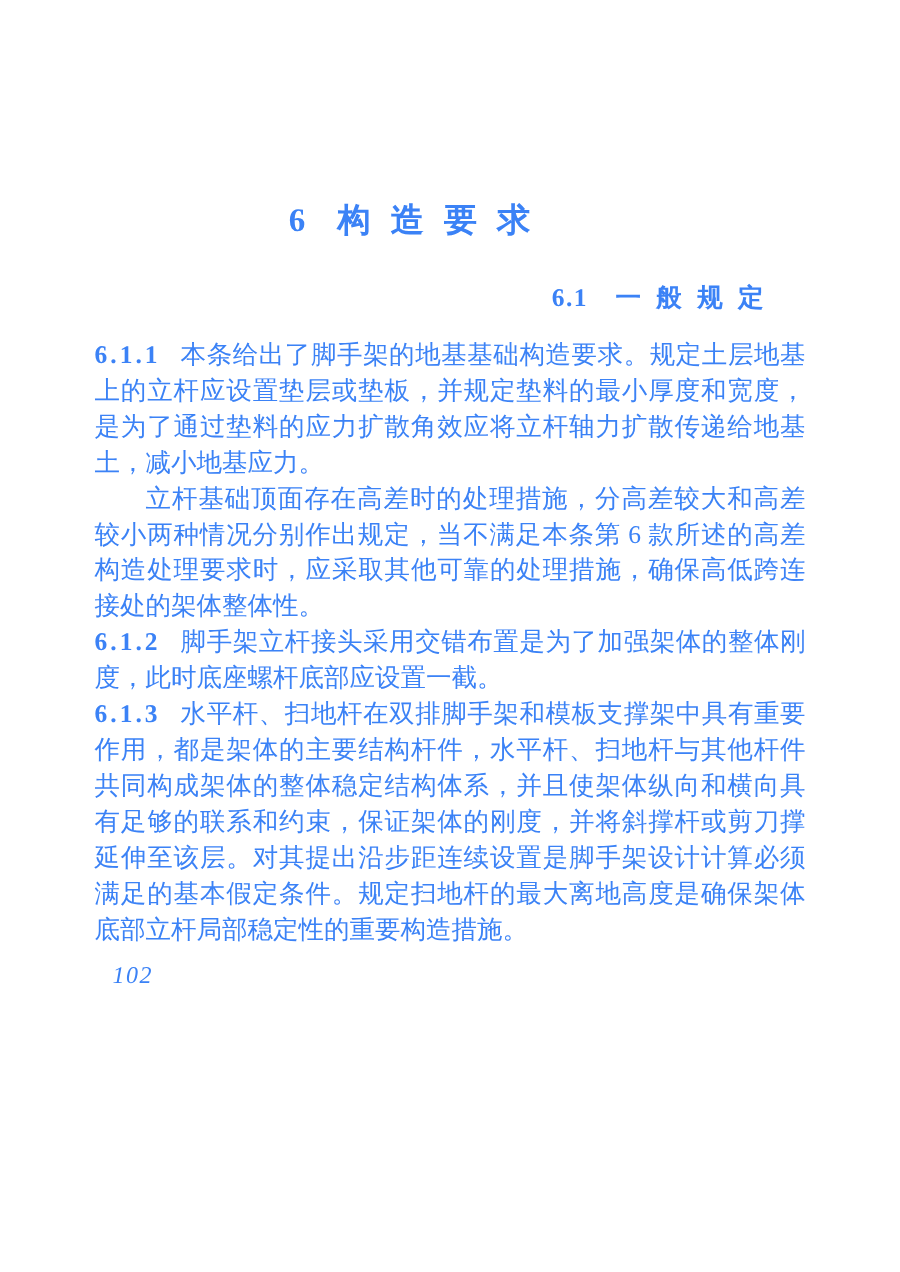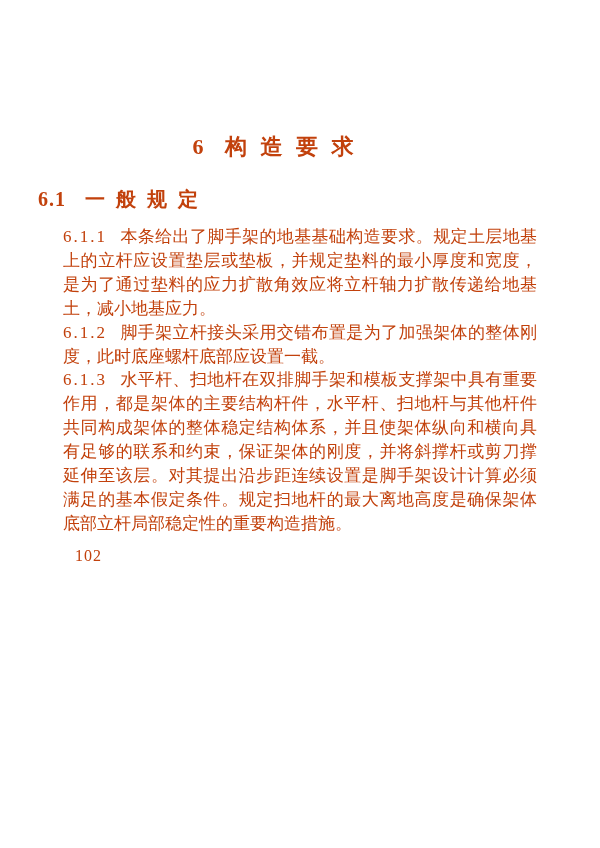--- a/index.html
+++ b/index.html
@@ -5,21 +5,21 @@
   html, body {
     margin: 0;
     padding: 0;
     background: #ffffff;
   }
   .page {
     position: relative;
     width: 600px;
     height: 848px;
     background: #ffffff;
-    color: #c2410c;
+    color: #3b82f6;
     font-family: "Liberation Serif", "DejaVu Serif", serif;
     overflow: hidden;
   }
   .content {
     position: absolute;
     left: 63px;
     top: 134px;
     width: 474px;
   }
   .chapter-heading {
@@ -33,22 +33,22 @@
     white-space: nowrap;
   }
   .chapter-heading .ch-num {
     margin-right: 16px;
   }
   .chapter-heading .ch-title {
     letter-spacing: 4px;
   }
   .section-heading {
     margin: 29px 0 16px 0;
-    text-align: left;
-    font-size: 20px;
+    text-align: right;
+    font-size: 17px;
     font-weight: bold;
     line-height: 20px;
     position: relative;
     left: -25px;
     white-space: nowrap;
   }
   .section-heading .sec-num {
     letter-spacing: 1px;
     margin-right: 14px;
   }
@@ -56,31 +56,32 @@
     letter-spacing: 3px;
   }
   .para {
     margin: 0;
     font-size: 17px;
     line-height: 23.9px;
     text-align: justify;
     text-justify: inter-ideograph;
   }
   .para .pnum {
-    font-weight: normal;
+    font-weight: bold;
     letter-spacing: 2px;
     margin-right: 13px;
   }
   .para.indent {
     text-indent: 2em;
   }
   .page-number {
     margin-top: 11px;
     margin-left: 12px;
     font-size: 16px;
+    font-style: italic;
     letter-spacing: 1px;
   }
 </style>
 </head>
 <body>
 
 <div class="page">
   <div class="content">
 
     <h1 class="chapter-heading">
@@ -90,20 +91,23 @@
 
     <h2 class="section-heading">
       <span class="sec-num">6.1</span>
       <span class="sec-title">一 般 规 定</span>
     </h2>
 
     <p class="para">
       <span class="pnum">6.1.1</span><span>本条给出了脚手架的地基基础构造要求。规定土层地基上的立杆应设置垫层或垫板，并规定垫料的最小厚度和宽度，是为了通过垫料的应力扩散角效应将立杆轴力扩散传递给地基土，减小地基应力。</span>
     </p>
 
+    <p class="para indent">
+      <span>立杆基础顶面存在高差时的处理措施，分高差较大和高差较小两种情况分别作出规定，当不满足本条第 6 款所述的高差构造处理要求时，应采取其他可靠的处理措施，确保高低跨连接处的架体整体性。</span>
+    </p>
 
     <p class="para">
       <span class="pnum">6.1.2</span><span>脚手架立杆接头采用交错布置是为了加强架体的整体刚度，此时底座螺杆底部应设置一截。</span>
     </p>
 
     <p class="para">
       <span class="pnum">6.1.3</span><span>水平杆、扫地杆在双排脚手架和模板支撑架中具有重要作用，都是架体的主要结构杆件，水平杆、扫地杆与其他杆件共同构成架体的整体稳定结构体系，并且使架体纵向和横向具有足够的联系和约束，保证架体的刚度，并将斜撑杆或剪刀撑延伸至该层。对其提出沿步距连续设置是脚手架设计计算必须满足的基本假定条件。规定扫地杆的最大离地高度是确保架体底部立杆局部稳定性的重要构造措施。</span>
     </p>
 
 

